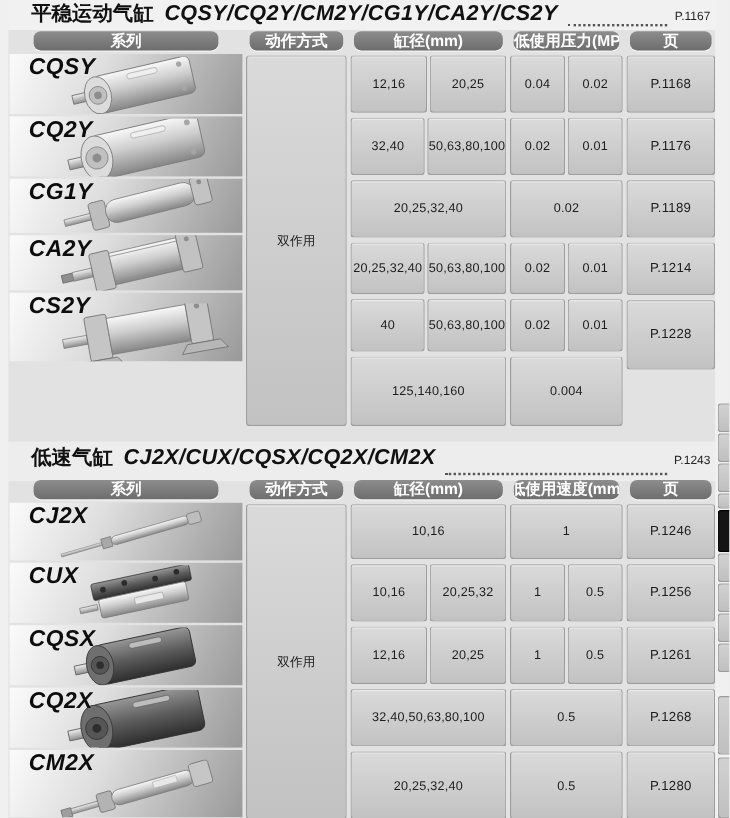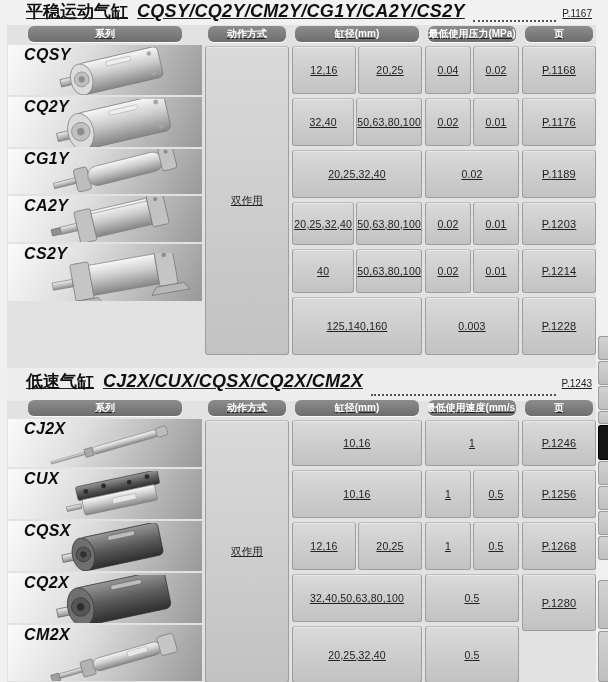--- a/index.html
+++ b/index.html
@@ -10,42 +10,42 @@
     color:#222;
   }
   .band{position:absolute;left:0;right:0;}
   .band1{top:0;height:25px;background:#f1f1f1;}
   .band2{top:368px;height:33px;background:#ededed;}
   .left-strip{position:absolute;left:0;top:0;width:7px;height:682px;background:#f0f0f0;}
   .right-strip{position:absolute;right:0;top:0;width:12px;height:682px;background:#f0f0f0;}
   .edge-tab{position:absolute;right:0;width:9px;background:linear-gradient(#d2d2d2,#bfbfbf);border:1px solid #9a9a9a;border-right:none;border-radius:3px 0 0 3px;}
   .edge-tab.black{background:#151515;border-color:#000;}
 
-  .sec{position:absolute;left:8px;width:588px;text-decoration:underline;}
+  .sec{position:absolute;left:8px;width:588px;}
   .sec1{top:0;}
   .sec2{top:370px;}
 
   .sec-title{display:flex;align-items:baseline;height:26px;padding:0 4px 0 18px;white-space:nowrap;}
   .t-cn{font-weight:bold;font-size:17px;color:#111;}
   .t-models{font-weight:bold;font-style:italic;font-size:18px;margin-left:9px;color:#111;letter-spacing:.3px;}
   .t-leader{flex:1;border-bottom:2px dotted #555;margin:0 6px 4px 8px;height:0;align-self:flex-end;}
   .t-page{font-size:10px;color:#222;}
 
   .table{display:flex;gap:3px;}
   .col{display:flex;flex-direction:column;}
   .col-series{width:194px;}
   .col-action{width:84px;}
   .col-bore{width:130px;}
   .col-val{width:94px;}
   .col-page{width:74px;}
 
   .pill{
     height:16px;margin:0 3px 3px;border-radius:6px;flex:0 0 auto;
     background:linear-gradient(#8d8d8d,#6d6d6d);
-    color:#fff;font-size:10px;font-weight:bold;
+    color:#fff;font-size:13px;font-weight:bold;
     display:flex;align-items:center;justify-content:center;
     white-space:nowrap;overflow:hidden;
     box-shadow:0 1px 0 #fafafa;
     text-align:right;
   }
   .col-series .pill{margin:0 20px 3px;}
 
   .slot{box-sizing:border-box;display:flex;flex-direction:row;gap:2px;padding:1px 0 3px;}
   .slot:last-child{padding-bottom:0;}
   .cell{
@@ -68,21 +68,21 @@
   .t2 .r1,.t2 .r2,.t2 .r3{height:52px;text-align:right;}
   .t2 .r4{height:58px;}
 
   .series-slot{box-sizing:border-box;padding-bottom:2px;}
   .series-cell{
     position:relative;height:100%;box-sizing:border-box;overflow:hidden;
     background:linear-gradient(118deg,#fbfbfb 0%,#dedede 38%,#999 100%);
   }
   .series-label{
     position:absolute;top:1px;left:16px;z-index:2;
-    font-style:italic;font-weight:bold;font-size:16px;color:#0d0d0d;letter-spacing:.4px;
+    font-style:italic;font-weight:bold;font-size:19px;color:#0d0d0d;letter-spacing:.4px;
   }
   .series-cell svg{position:absolute;right:0;bottom:-2px;width:168px;height:50px;z-index:1;}
   .svgdefs{position:absolute;width:0;height:0;}
 </style>
 </head>
 <body>
 
 <svg class="svgdefs" aria-hidden="true">
   <defs>
     <linearGradient id="gSilver" x1="0" y1="0" x2="0" y2="1">
@@ -267,37 +267,34 @@
         </div>
         <div class="slot r3">
           <div class="cell">0.02</div>
           <div class="cell">0.01</div>
         </div>
         <div class="slot r4">
           <div class="cell">0.02</div>
           <div class="cell">0.01</div>
         </div>
         <div class="slot r5">
-          <div class="cell">0.003</div>
+          <div class="cell">0.004</div>
         </div>
       </div>
 
       <div class="col col-page">
         <div class="pill">页</div>
         <div class="slot r0">
             <div class="cell page-cell">P.1168</div>
           </div>
         <div class="slot r1">
             <div class="cell page-cell">P.1176</div>
           </div>
         <div class="slot r2">
             <div class="cell page-cell">P.1189</div>
-          </div>
-        <div class="slot r3">
-            <div class="cell page-cell">P.1203</div>
           </div>
         <div class="slot r4">
             <div class="cell page-cell">P.1214</div>
           </div>
         <div class="slot r5">
             <div class="cell page-cell">P.1228</div>
           </div>
       </div>
     </div>
   </section>
@@ -401,20 +398,21 @@
         <div class="cell action-cell">双作用</div>
       </div>
 
       <div class="col col-bore">
         <div class="pill">缸径(mm)</div>
         <div class="slot r0">
           <div class="cell">10,16</div>
         </div>
         <div class="slot r1">
           <div class="cell">10,16</div>
+          <div class="cell">20,25,32</div>
         </div>
         <div class="slot r2">
           <div class="cell">12,16</div>
           <div class="cell">20,25</div>
         </div>
         <div class="slot r3">
           <div class="cell">32,40,50,63,80,100</div>
         </div>
         <div class="slot r4">
           <div class="cell">20,25,32,40</div>
@@ -442,20 +440,23 @@
         </div>
       </div>
 
       <div class="col col-page">
         <div class="pill">页</div>
         <div class="slot r0">
             <div class="cell page-cell">P.1246</div>
           </div>
         <div class="slot r1">
             <div class="cell page-cell">P.1256</div>
+          </div>
+        <div class="slot r2">
+            <div class="cell page-cell">P.1261</div>
           </div>
         <div class="slot r3">
             <div class="cell page-cell">P.1268</div>
           </div>
         <div class="slot r4">
             <div class="cell page-cell">P.1280</div>
           </div>
       </div>
     </div>
   </section>

